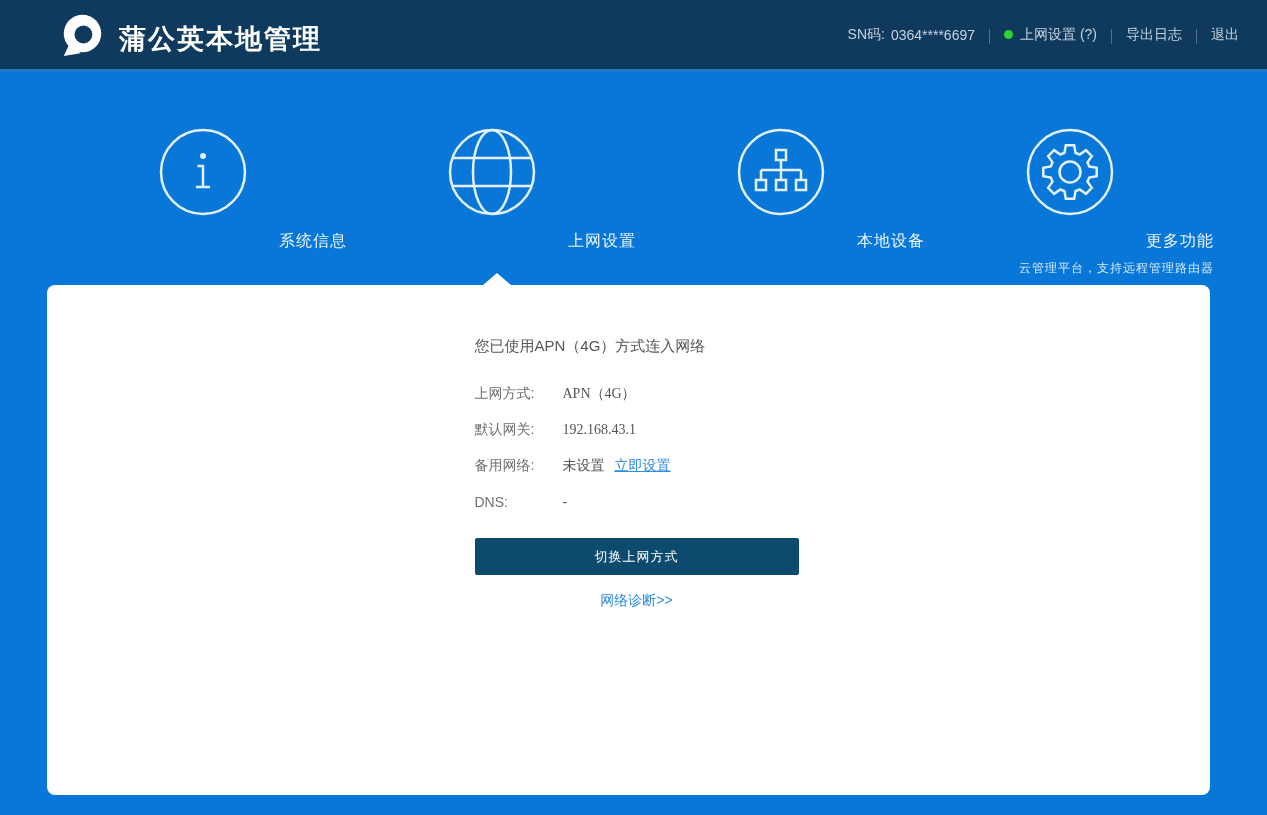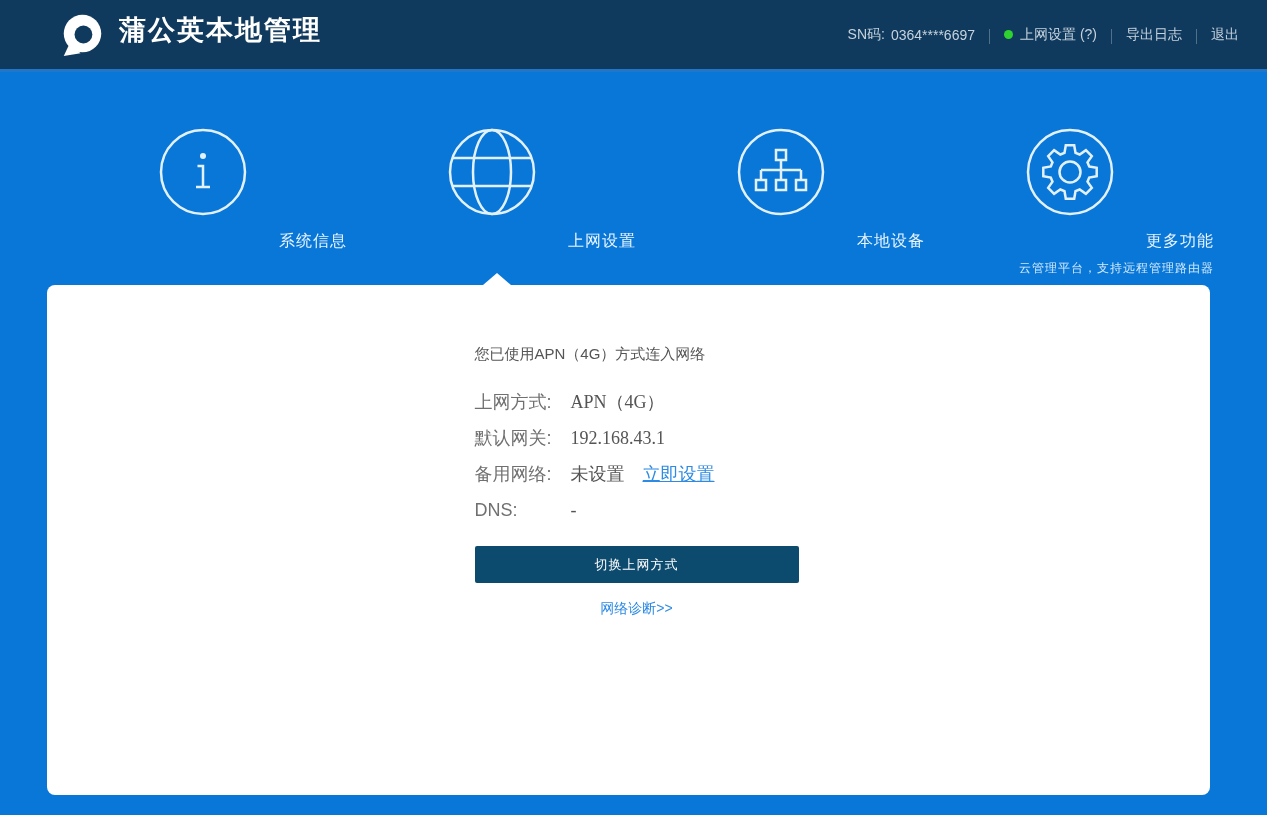--- a/index.html
+++ b/index.html
@@ -12,21 +12,21 @@
 
   
   .header {
     height:72px;
     background:#0f3a5d;
     border-bottom:3px solid #2176c9;
     display:flex;
     align-items:center;
     padding:0 28px 0 60px;
   }
-  .brand { display:flex; align-items:flex-start; }
+  .brand { display:flex; align-items:flex-end; }
   .brand svg { display:block; }
   .brand-title {
     color:#ffffff;
     font-size:27px;
     font-weight:bold;
     letter-spacing:2px;
     margin-left:14px;
   }
   .header-right {
     margin-left:auto;
@@ -81,27 +81,27 @@
   
   .card {
     position:absolute;
     left:47px; top:285px;
     width:1163px; height:510px;
     background:#ffffff;
     border-radius:8px;
   }
   .card-content {
     width:324px;
-    margin:8px auto;
+    margin:0 auto;
     transform:translateX(8px);
     padding-top:52px;
   }
   .status-title { font-size:15px; color:#555555; white-space:nowrap; }
   .info-rows { margin-top:20px; }
-  .info-row { display:flex; align-items:center; height:36px; font-size:18px;gap:8px; }
+  .info-row { display:flex; align-items:center; height:36px; font-size:14px; }
   .info-label { width:88px; color:#707070; }
   .info-value { color:#555555;font-family:Liberation Serif, serif; }
   .info-link {
     color:#2e8be4;
     margin-left:10px;
     text-decoration:underline;
     cursor:pointer;
   }
   .switch-btn {
     display:block;

